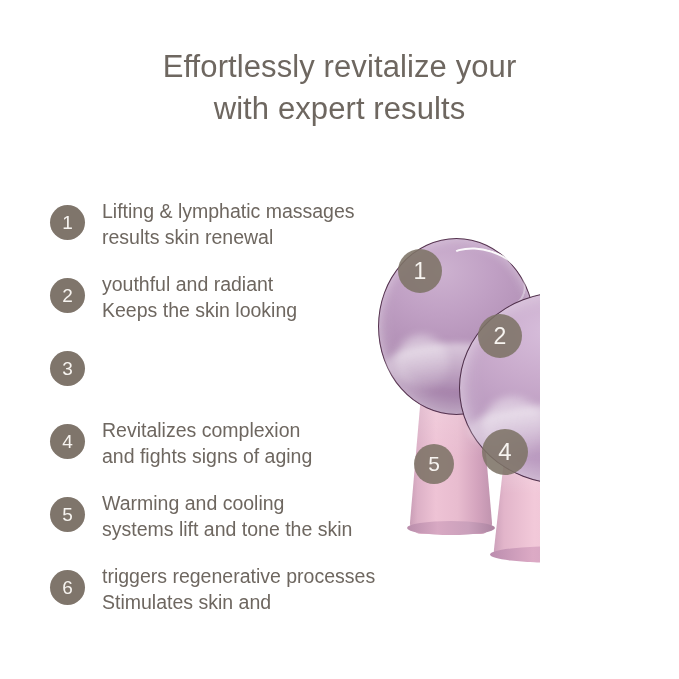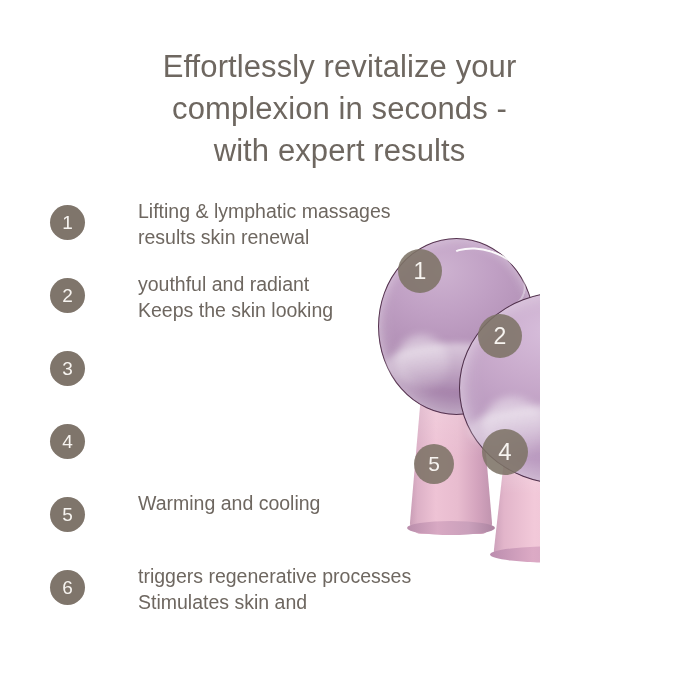--- a/index.html
+++ b/index.html
@@ -58,21 +58,21 @@
     line-height: 35px;
     text-align: center;
     font-weight: 400;
   }
   .benefit-text {
     color: #6e6760;
     font-size: 19.5px;
     line-height: 26px;
     font-weight: 400;
   }
-  .benefit-text .bl { display: block; white-space: pre; margin-left: 36px; }
+  .benefit-text .bl { display: block; white-space: pre; }
 
   
   #product {
     position: absolute;
     left: 378px;
     top: 238px;
     width: 301px;
     height: 330px;
   }
 
@@ -320,21 +320,20 @@
   #callout-5 { left: 36px;  top: 206px; width: 40px; height: 40px; font-size: 21px; line-height: 40px; }
   #callout-6 { left: 228px; top: 250px; width: 46px; height: 46px; font-size: 24px; line-height: 46px; }
 </style>
 </head>
 <body>
 
 <div id="page">
 
   <div id="headline">
     <span class="hl-line">Effortlessly revitalize your</span>
-    <span class="hl-line">complexion in seconds -</span>
     <span class="hl-line">with expert results</span>
   </div>
 
   <div id="benefit-list">
 
     <div class="benefit-row">
       <div class="list-badge">1</div>
       <div class="benefit-text">
         <span class="bl">Lifting &amp; lymphatic massages</span>
         <span class="bl">results skin renewal</span>
@@ -348,26 +347,31 @@
         <span class="bl">Keeps the skin looking</span>
       </div>
     </div>
 
     <div class="benefit-row">
       <div class="list-badge">3</div>
     </div>
 
     <div class="benefit-row">
       <div class="list-badge">4</div>
+      <div class="benefit-text">
+        <span class="bl">Revitalizes complexion</span>
+        <span class="bl">and fights signs of aging</span>
+      </div>
     </div>
 
     <div class="benefit-row">
       <div class="list-badge">5</div>
       <div class="benefit-text">
         <span class="bl">Warming and cooling</span>
+        <span class="bl">systems lift and tone the skin</span>
       </div>
     </div>
 
     <div class="benefit-row">
       <div class="list-badge">6</div>
       <div class="benefit-text">
         <span class="bl">triggers regenerative processes</span>
         <span class="bl">Stimulates skin and</span>
       </div>
     </div>

